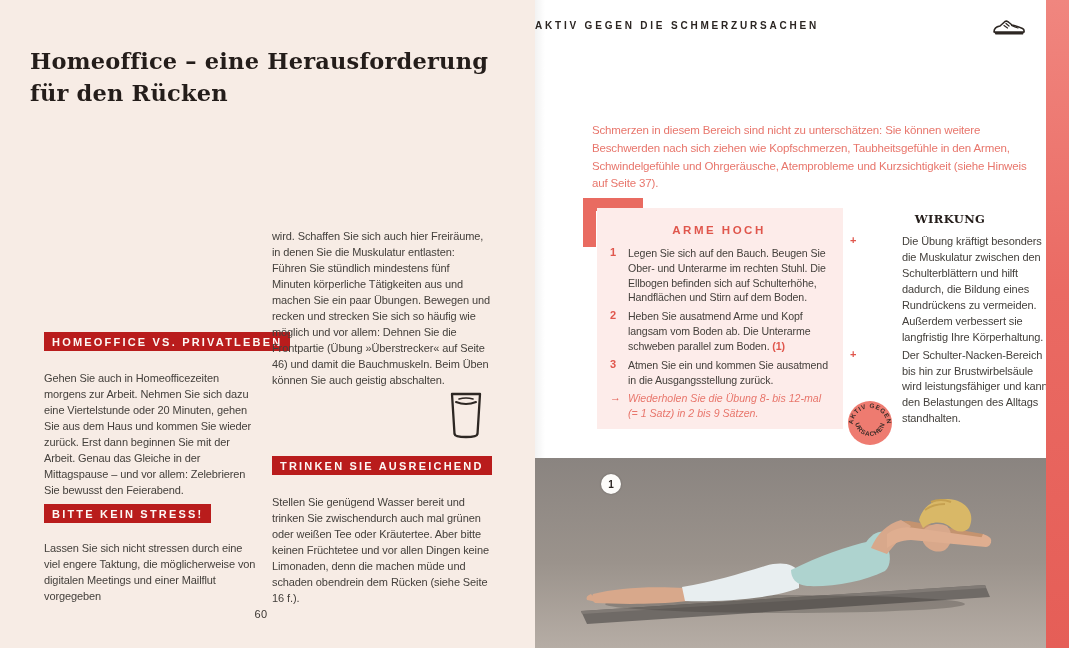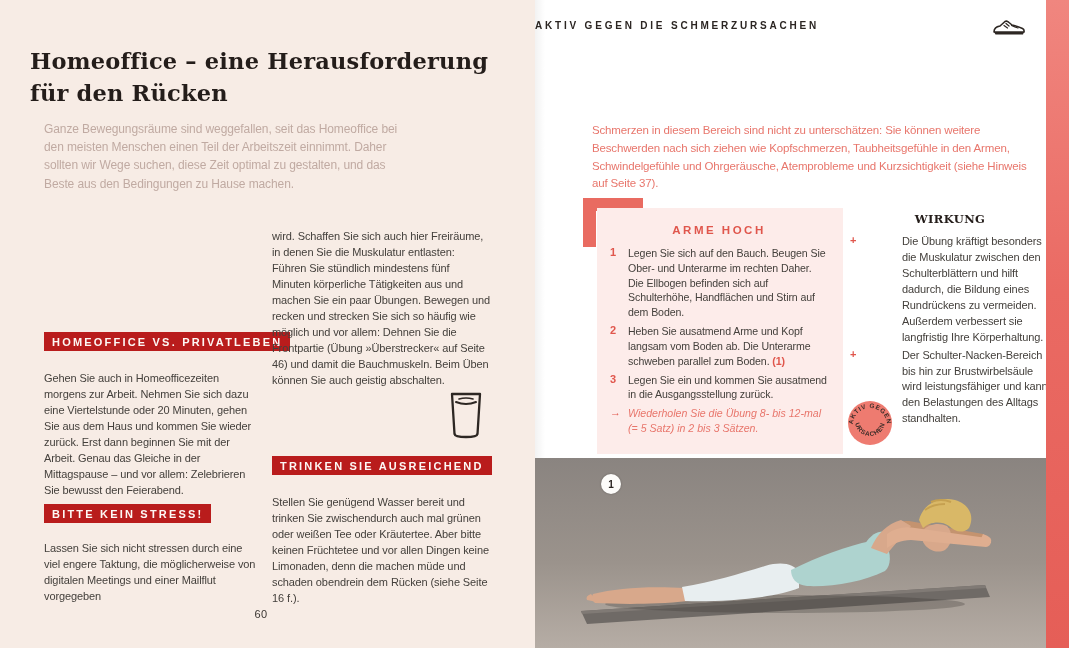--- a/index.html
+++ b/index.html
@@ -48,21 +48,21 @@
     font-family:"DejaVu Serif",serif;font-weight:bold;font-size:26px;color:#241d1a;
   }
   .rp-lede{
     position:absolute;left:592px;top:122px;width:442px;margin:0;
     font-size:11.5px;line-height:1.55;color:#e8766c;letter-spacing:-.15px;
   }
   .bracket{position:absolute;left:583px;top:198px;width:60px;height:49px;
     border-left:13px solid #e96b61;border-top:13px solid #e96b61;box-sizing:border-box;}
   .ex-box{
     position:absolute;left:597px;top:208px;width:246px;box-sizing:border-box;
-    background:#fdecea;padding:14px 15px 18px 13px;
+    background:#fdecea;padding:14px 15px 8px 13px;
   }
   .ex-heading{text-align:center;font-size:11.5px;font-weight:bold;letter-spacing:2.5px;
     color:#e0564c;margin:2px 0 10px;}
   .step{display:flex;margin-bottom:4px;}
   .step-num{flex:0 0 18px;font-size:11px;font-weight:bold;color:#e0564c;}
   .step-text{flex:1;font-size:10.6px;line-height:1.4;color:#44403c;letter-spacing:-.1px;}
   .step-ref{color:#e0564c;font-weight:bold;}
   .repeat{display:flex;margin-top:2px;}
   .repeat-arrow{flex:0 0 18px;font-size:11px;color:#e0564c;}
   .repeat-text{flex:1;font-size:10.6px;line-height:1.4;color:#e8766c;font-style:italic;}
@@ -82,21 +82,20 @@
   .strip{position:absolute;left:1046px;top:0;width:23px;height:648px;
     background:linear-gradient(180deg,#f0867f 0%,#ea6a63 45%,#e55e57 100%);}
 </style>
 </head>
 <body>
 
 <div class="spread">
 
   <section class="page-left">
     <h1 class="lp-title">Homeoffice –  eine Herausforderung für den Rücken</h1>
-    <p class="lp-lede">Ganze Bewegungsräume sind weggefallen, seit das Homeoffice bei den meisten Menschen einen Teil der Arbeitszeit einnimmt. Daher sollten wir Wege suchen, diese Zeit optimal zu gestalten, und das Beste aus den Bedingungen zu Hause machen.</p>
 
     <div class="badge badge1">HOMEOFFICE VS. PRIVATLEBEN</div>
     <p class="body-p col1-p2">Gehen Sie auch in Homeofficezeiten morgens zur Arbeit. Nehmen Sie sich dazu eine Viertelstunde oder 20 Minuten, gehen Sie aus dem Haus und kommen Sie wieder zurück. Erst dann beginnen Sie mit der Arbeit. Genau das Gleiche in der Mittagspause – und vor allem: Zelebrieren Sie bewusst den Feierabend.</p>
     <div class="badge badge2">BITTE KEIN STRESS!</div>
     <p class="body-p col1-p3">Lassen Sie sich nicht stressen durch eine viel engere Taktung, die möglicherweise von digitalen Meetings und einer Mailflut vorgegeben</p>
 
     <p class="body-p col2-p1">wird. Schaffen Sie sich auch hier Freiräume, in denen Sie die Muskulatur entlasten: Führen Sie stündlich mindestens fünf Minuten körperliche Tätigkeiten aus und machen Sie ein paar Übungen. Bewegen und recken und strecken Sie sich so häufig wie möglich und vor allem: Dehnen Sie die Frontpartie (Übung »Überstrecker« auf Seite 46) und damit die Bauchmuskeln. Beim Üben können Sie auch geistig abschalten.</p>
 
     <span class="glass">
       <svg width="40" height="50" viewBox="0 0 40 50">
@@ -127,34 +126,34 @@
 
   <p class="rp-lede">Schmerzen in diesem Bereich sind nicht zu unterschätzen: Sie können weitere Beschwerden nach sich ziehen wie Kopfschmerzen, Taubheitsgefühle in den Armen, Schwindelgefühle und Ohrgeräusche, Atemprobleme und Kurzsichtigkeit (siehe Hinweis auf Seite 37).</p>
 
   <div class="bracket"></div>
 
   <div class="ex-box">
     <div class="ex-heading">ARME HOCH</div>
 
     <div class="step">
       <span class="step-num">1</span>
-      <span class="step-text"><span>Legen Sie sich auf den Bauch. Beugen Sie Ober- und Unterarme im rechten Daher. Die Ellbogen befinden sich auf Schulterhöhe, Handflächen und Stirn auf dem Boden.</span></span>
+      <span class="step-text"><span>Legen Sie sich auf den Bauch. Beugen Sie Ober- und Unterarme im rechten Stuhl. Die Ellbogen befinden sich auf Schulterhöhe, Handflächen und Stirn auf dem Boden.</span></span>
     </div>
     <div class="step">
       <span class="step-num">2</span>
       <span class="step-text"><span>Heben Sie ausatmend Arme und Kopf langsam vom Boden ab. Die Unterarme schweben parallel zum Boden.</span> <span class="step-ref">(1)</span></span>
     </div>
     <div class="step">
       <span class="step-num">3</span>
-      <span class="step-text"><span>Legen Sie ein und kommen Sie ausatmend in die Ausgangsstellung zurück.</span></span>
+      <span class="step-text"><span>Atmen Sie ein und kommen Sie ausatmend in die Ausgangsstellung zurück.</span></span>
     </div>
 
     <div class="repeat">
       <span class="repeat-arrow">→</span>
-      <span class="repeat-text">Wiederholen Sie die Übung 8- bis 12-mal (= 5 Satz) in 2 bis 3 Sätzen.</span>
+      <span class="repeat-text">Wiederholen Sie die Übung 8- bis 12-mal (= 1 Satz) in 2 bis 9 Sätzen.</span>
     </div>
   </div>
 
   <div class="effects">
     <h3 class="fx-heading">WIRKUNG</h3>
     <div class="fx-item">
       <span class="fx-plus">+</span>
       <span class="fx-text">Die Übung kräftigt besonders die Muskulatur zwischen den Schulterblättern und hilft dadurch, die Bildung eines Rundrückens zu vermeiden. Außerdem verbessert sie langfristig Ihre Körperhaltung.</span>
     </div>
     <div class="fx-item">

